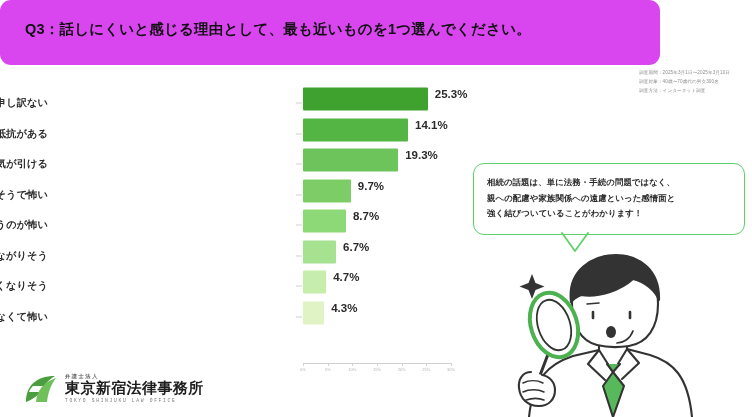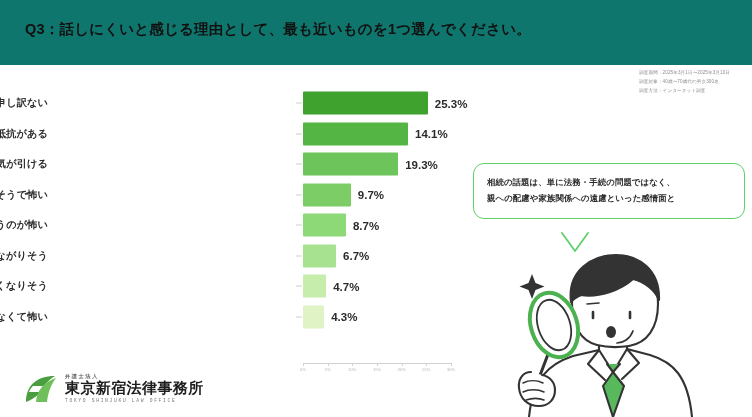--- a/index.html
+++ b/index.html
@@ -8,22 +8,23 @@
     width:752px;height:417px;overflow:hidden;
     background:#ffffff;
     font-family:"Liberation Sans","DejaVu Sans",sans-serif;
     color:#222;
     -webkit-font-smoothing:antialiased;
   }
   .slide{position:relative;width:752px;height:417px;background:#fff;}
 
   
   .header{
-    position:absolute;left:0;top:0;width:752px;height:65px;
-    background:#0f766e;
+    position:absolute;left:0;top:0;width:660px;height:65px;
+    background:#d946ef;
+    border-radius:11px;
   }
   .header-title{
     position:absolute;left:25px;top:20px;
     font-size:14.5px;font-weight:bold;color:#111;
     letter-spacing:.2px;white-space:nowrap;
   }
 
   
   .meta{
     position:absolute;right:22px;top:69px;
@@ -46,21 +47,21 @@
     width:260px;text-align:right;
     font-size:10.2px;font-weight:bold;color:#2b2b2b;
     white-space:nowrap;letter-spacing:.1px;
   }
   .tick-mark{
     position:absolute;left:296px;top:50%;transform:translateY(-50%);
     width:6px;height:1px;background:#cfcfcf;
   }
   .bar-wrap{
     position:absolute;left:303px;top:50%;transform:translateY(-50%);
-    height:31px;display:flex;align-items:center;
+    height:31px;display:flex;align-items:flex-start;
   }
   .bar{
     height:23px;border-radius:1px;
   }
   .bar-value{
     margin-left:7px;
     font-size:11.5px;font-weight:bold;color:#2b2b2b;
     white-space:nowrap;
   }
 
@@ -218,20 +219,21 @@
       <div class="axis-tick" style="left: 123.333px;"></div>
       <div class="axis-tick-label" style="left: 123.333px;">25%</div>
       <div class="axis-tick" style="left: 148px;"></div>
       <div class="axis-tick-label" style="left: 148px;">30%</div>
     </div>
 
   <div class="callout">
     <div class="callout-text">
       <span>相続の話題は、単に法務・手続の問題ではなく、</span>
       <span>親への配慮や家族関係への遠慮といった感情面と</span>
+      <span>強く結びついていることがわかります！</span>
     </div>
   </div>
   <div class="callout-tail">
     <svg width="30" height="22" viewBox="0 0 30 22">
       <path d="M2 1 L15 19 L28 1" fill="none" stroke="#5fd06a" stroke-width="1.8" stroke-linecap="round" stroke-linejoin="round"></path>
     </svg>
   </div>
 
   <div class="illus">
     <svg width="265" height="171" viewBox="0 0 265 171">

